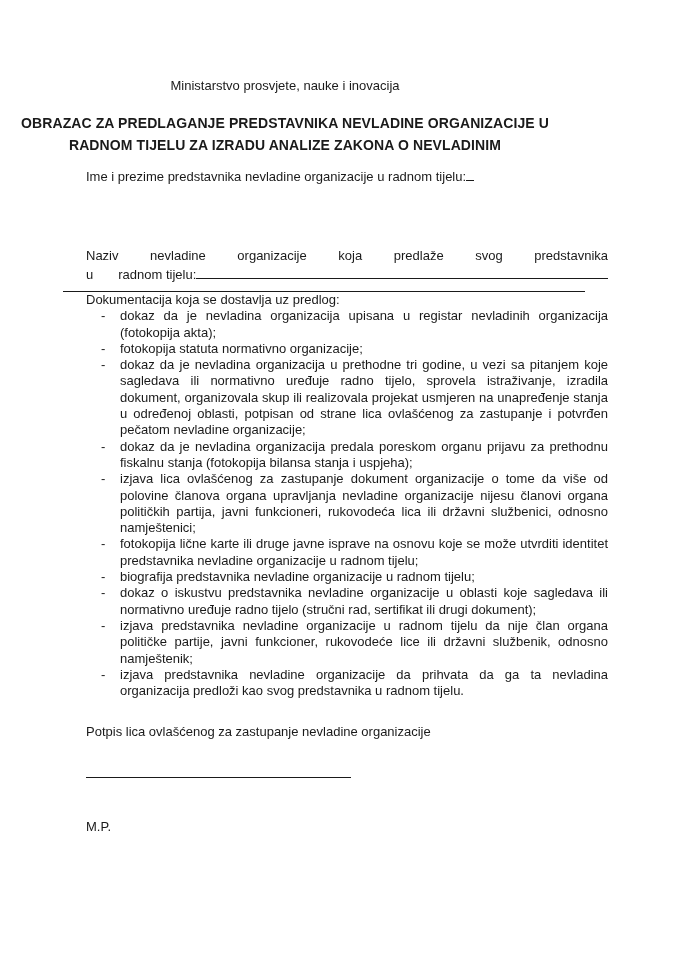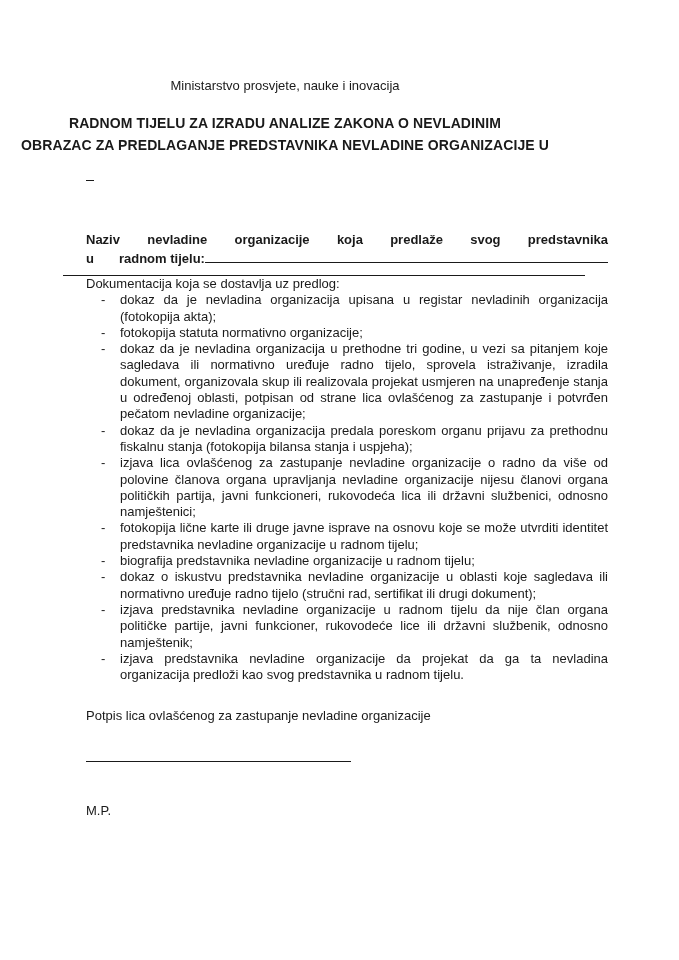--- a/index.html
+++ b/index.html
@@ -42,21 +42,21 @@
     line-height: 17px;
     white-space: nowrap;
   }
   .short-blank {
     display: inline-block;
     width: 8px;
     height: 13px;
     border-bottom: 1px solid #1a1a1a;
     vertical-align: baseline;
   }
-  .org-block { margin-top: 45px; line-height: 19px; font-weight: bold; }
+  .org-block { margin-top: 61px; line-height: 19px; }
   .org-line1 {
     text-align: justify;
     text-align-last: justify;
   }
   .org-line2 {
     display: flex;
     align-items: baseline;
   }
   .org-line2 .w1 { flex: 0 0 auto; }
   .org-line2 .w2 { flex: 0 0 auto; margin-left: 25px; }
@@ -102,28 +102,28 @@
   .stamp { margin-top: 37px; }
 </style>
 </head>
 <body>
 
 <div class="page">
 
   <div class="ministry">Ministarstvo prosvjete, nauke i inovacija</div>
 
   <div class="title">
+    <div>OBRAZAC ZA PREDLAGANJE PREDSTAVNIKA NEVLADINE ORGANIZACIJE U</div>
     <div>RADNOM TIJELU ZA IZRADU ANALIZE ZAKONA O NEVLADINIM</div>
-    <div>OBRAZAC ZA PREDLAGANJE PREDSTAVNIKA NEVLADINE ORGANIZACIJE U</div>
   </div>
 
   <div class="content">
 
     <div class="name-line">
-      <span class="short-blank"></span>
+      <span>Ime i prezime predstavnika nevladine organizacije u radnom tijelu:</span><span class="short-blank"></span>
     </div>
 
     <div class="org-block">
       <div class="org-line1">Naziv nevladine organizacije koja predlaže svog predstavnika</div>
       <div class="org-line2">
         <span class="w1">u</span>
         <span class="w2">radnom tijelu:</span>
         <span class="fill-blank"></span>
       </div>
     </div>
@@ -144,41 +144,41 @@
       <li class="doc-item">
         <span class="dash">-</span>
         <span class="btext">dokaz da je nevladina organizacija u prethodne tri godine, u vezi sa pitanjem koje sagledava ili normativno uređuje radno tijelo, sprovela istraživanje, izradila dokument, organizovala skup ili realizovala projekat usmjeren na unapređenje stanja u određenoj oblasti, potpisan od strane lica ovlašćenog za zastupanje i potvrđen pečatom nevladine organizacije;</span>
       </li>
       <li class="doc-item">
         <span class="dash">-</span>
         <span class="btext">dokaz da je nevladina organizacija predala poreskom organu prijavu za prethodnu fiskalnu stanja (fotokopija bilansa stanja i uspjeha);</span>
       </li>
       <li class="doc-item">
         <span class="dash">-</span>
-        <span class="btext">izjava lica ovlašćenog za zastupanje nevladine organizacije o radno da više od polovine članova organa upravljanja nevladine organizacije nijesu članovi organa političkih partija, javni funkcioneri, rukovodeća lica ili državni službenici, odnosno namještenici;</span>
+        <span class="btext">izjava lica ovlašćenog za zastupanje dokument organizacije o tome da više od polovine članova organa upravljanja nevladine organizacije nijesu članovi organa političkih partija, javni funkcioneri, rukovodeća lica ili državni službenici, odnosno namještenici;</span>
       </li>
       <li class="doc-item">
         <span class="dash">-</span>
         <span class="btext">fotokopija lične karte ili druge javne isprave na osnovu koje se može utvrditi identitet predstavnika nevladine organizacije u radnom tijelu;</span>
       </li>
       <li class="doc-item">
         <span class="dash">-</span>
         <span class="btext">biografija predstavnika nevladine organizacije u radnom tijelu;</span>
       </li>
       <li class="doc-item">
         <span class="dash">-</span>
         <span class="btext">dokaz o iskustvu predstavnika nevladine organizacije u oblasti koje sagledava ili normativno uređuje radno tijelo (stručni rad, sertifikat ili drugi dokument);</span>
       </li>
       <li class="doc-item">
         <span class="dash">-</span>
         <span class="btext">izjava predstavnika nevladine organizacije u radnom tijelu da nije član organa političke partije, javni funkcioner, rukovodeće lice ili državni službenik, odnosno namještenik;</span>
       </li>
       <li class="doc-item">
         <span class="dash">-</span>
-        <span class="btext">izjava predstavnika nevladine organizacije da projekat da ga ta nevladina organizacija predloži kao svog predstavnika u radnom tijelu.</span>
+        <span class="btext">izjava predstavnika nevladine organizacije da prihvata da ga ta nevladina organizacija predloži kao svog predstavnika u radnom tijelu.</span>
       </li>
     </ul>
 
     <div class="sig-block">
       <div class="sig-label">Potpis lica ovlašćenog za zastupanje nevladine organizacije</div>
       <div class="sig-line-wrap">
         <span class="sig-blank"></span>
       </div>
       <div class="stamp">M.P.</div>
     </div>

